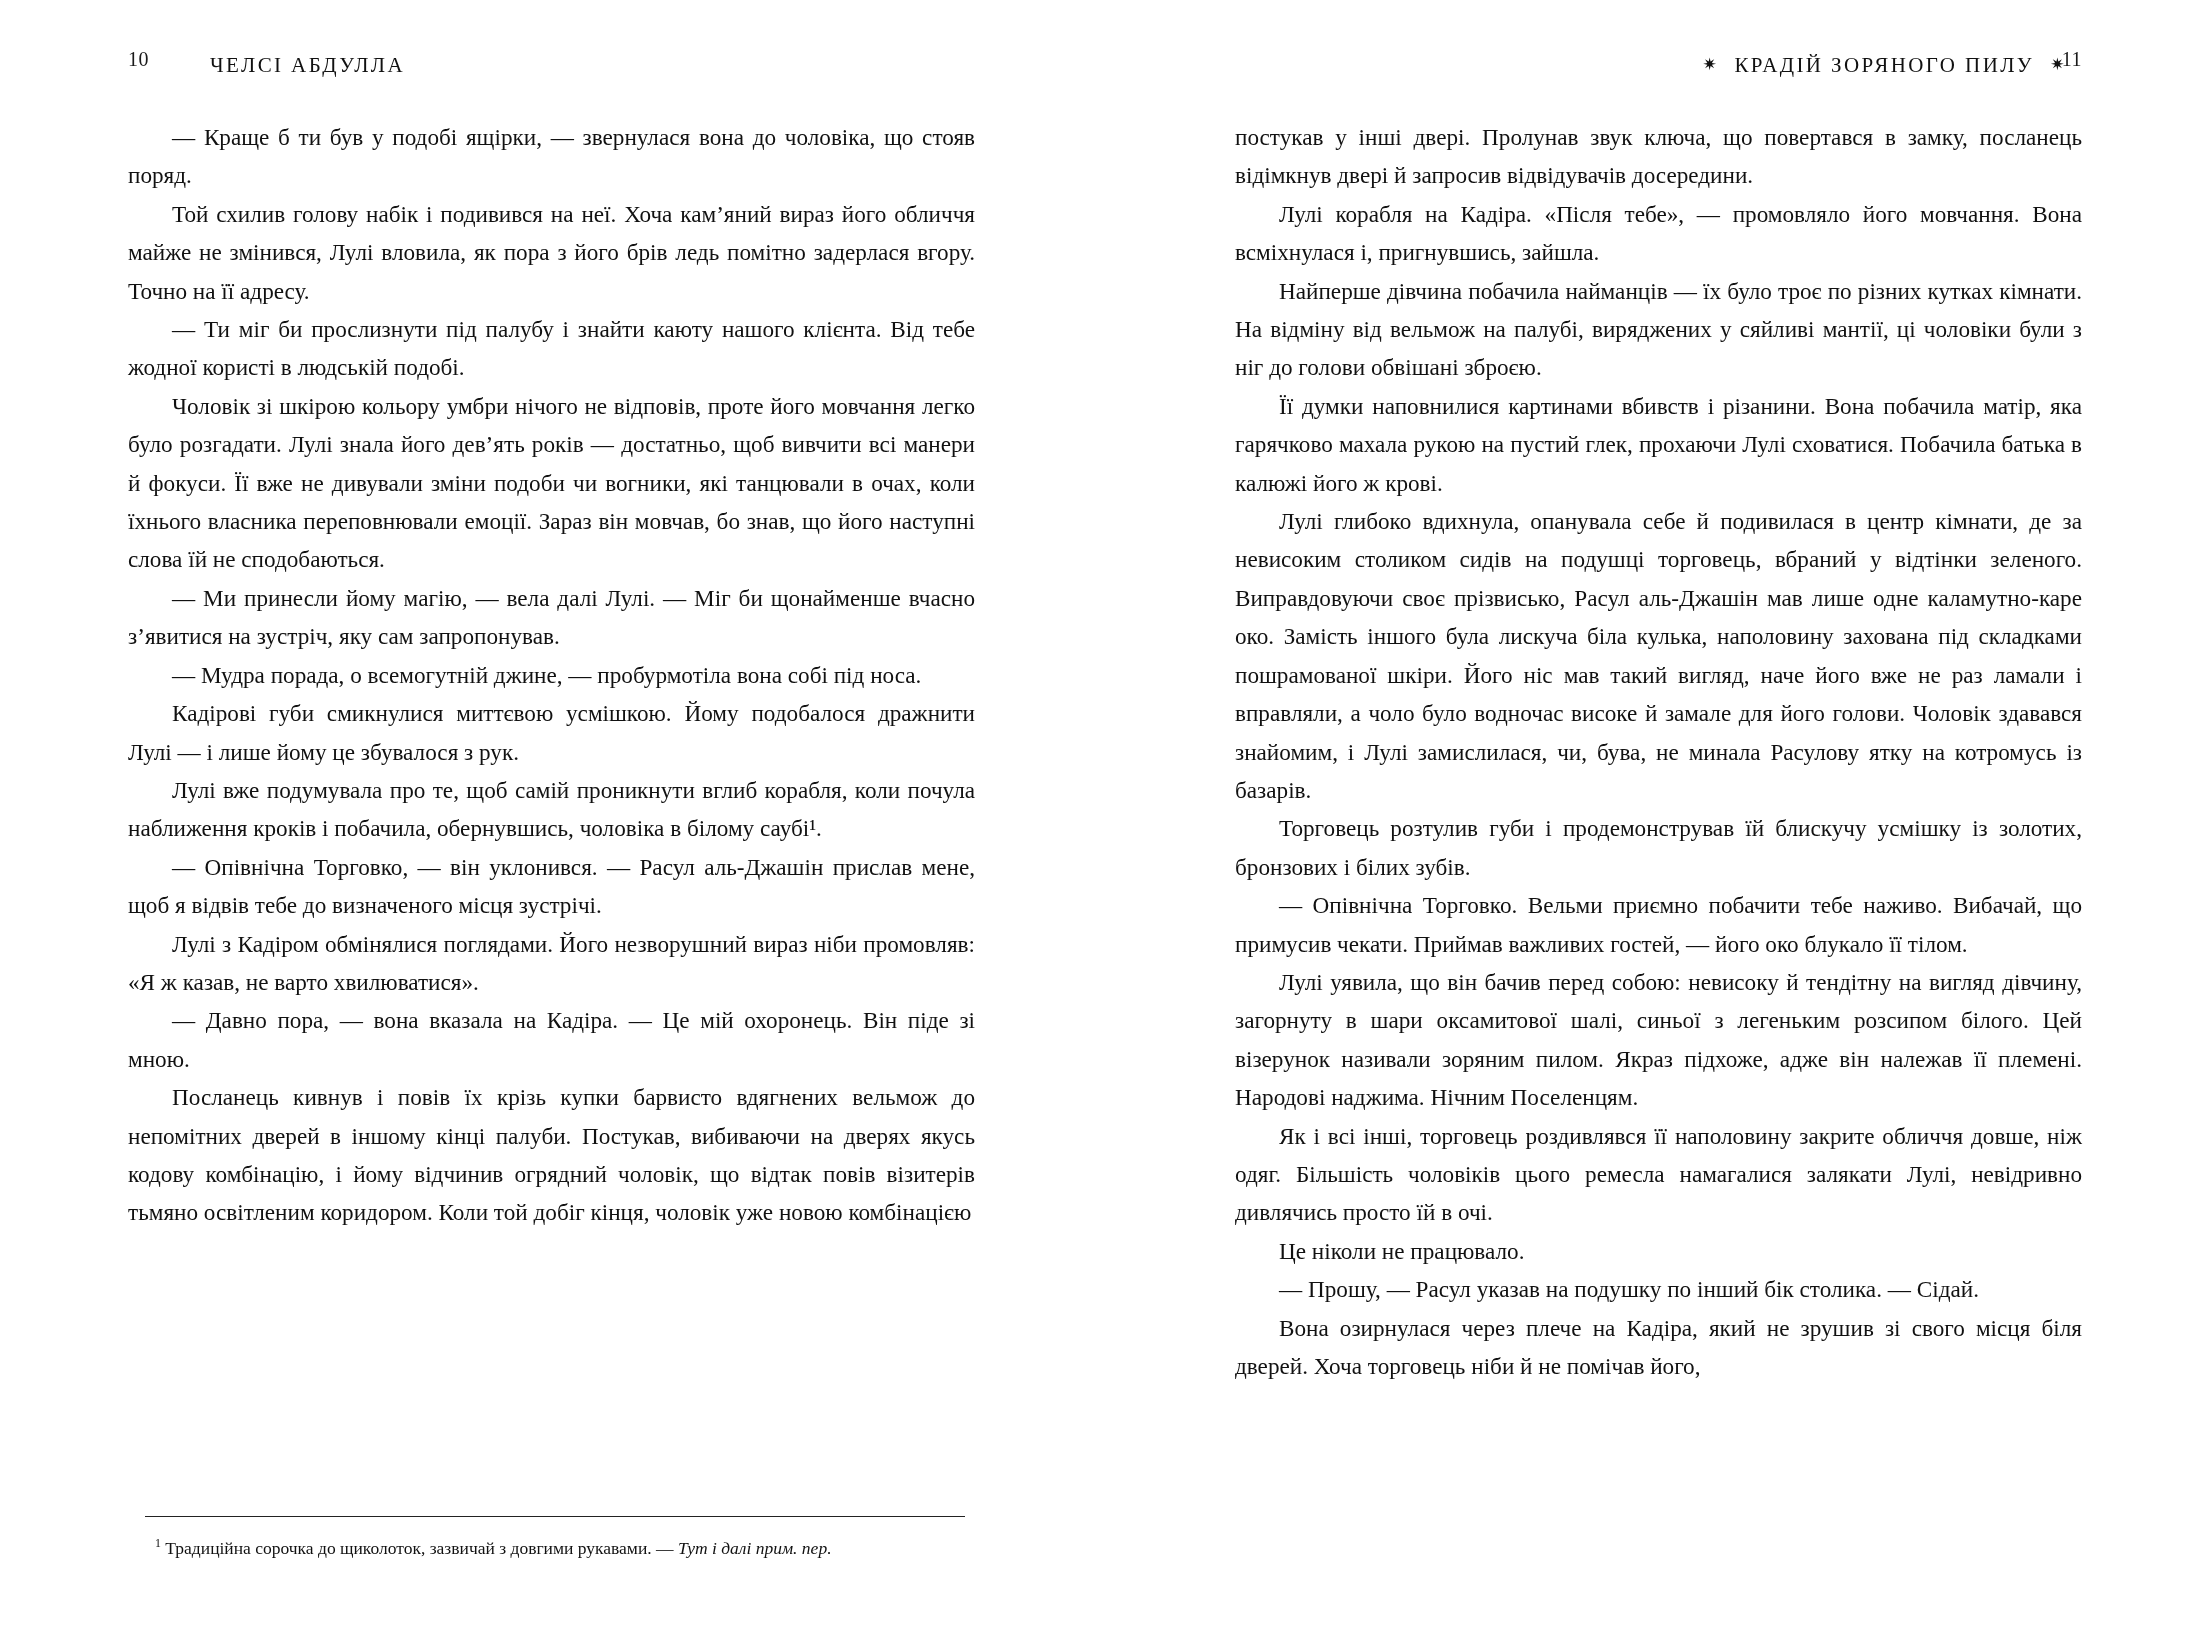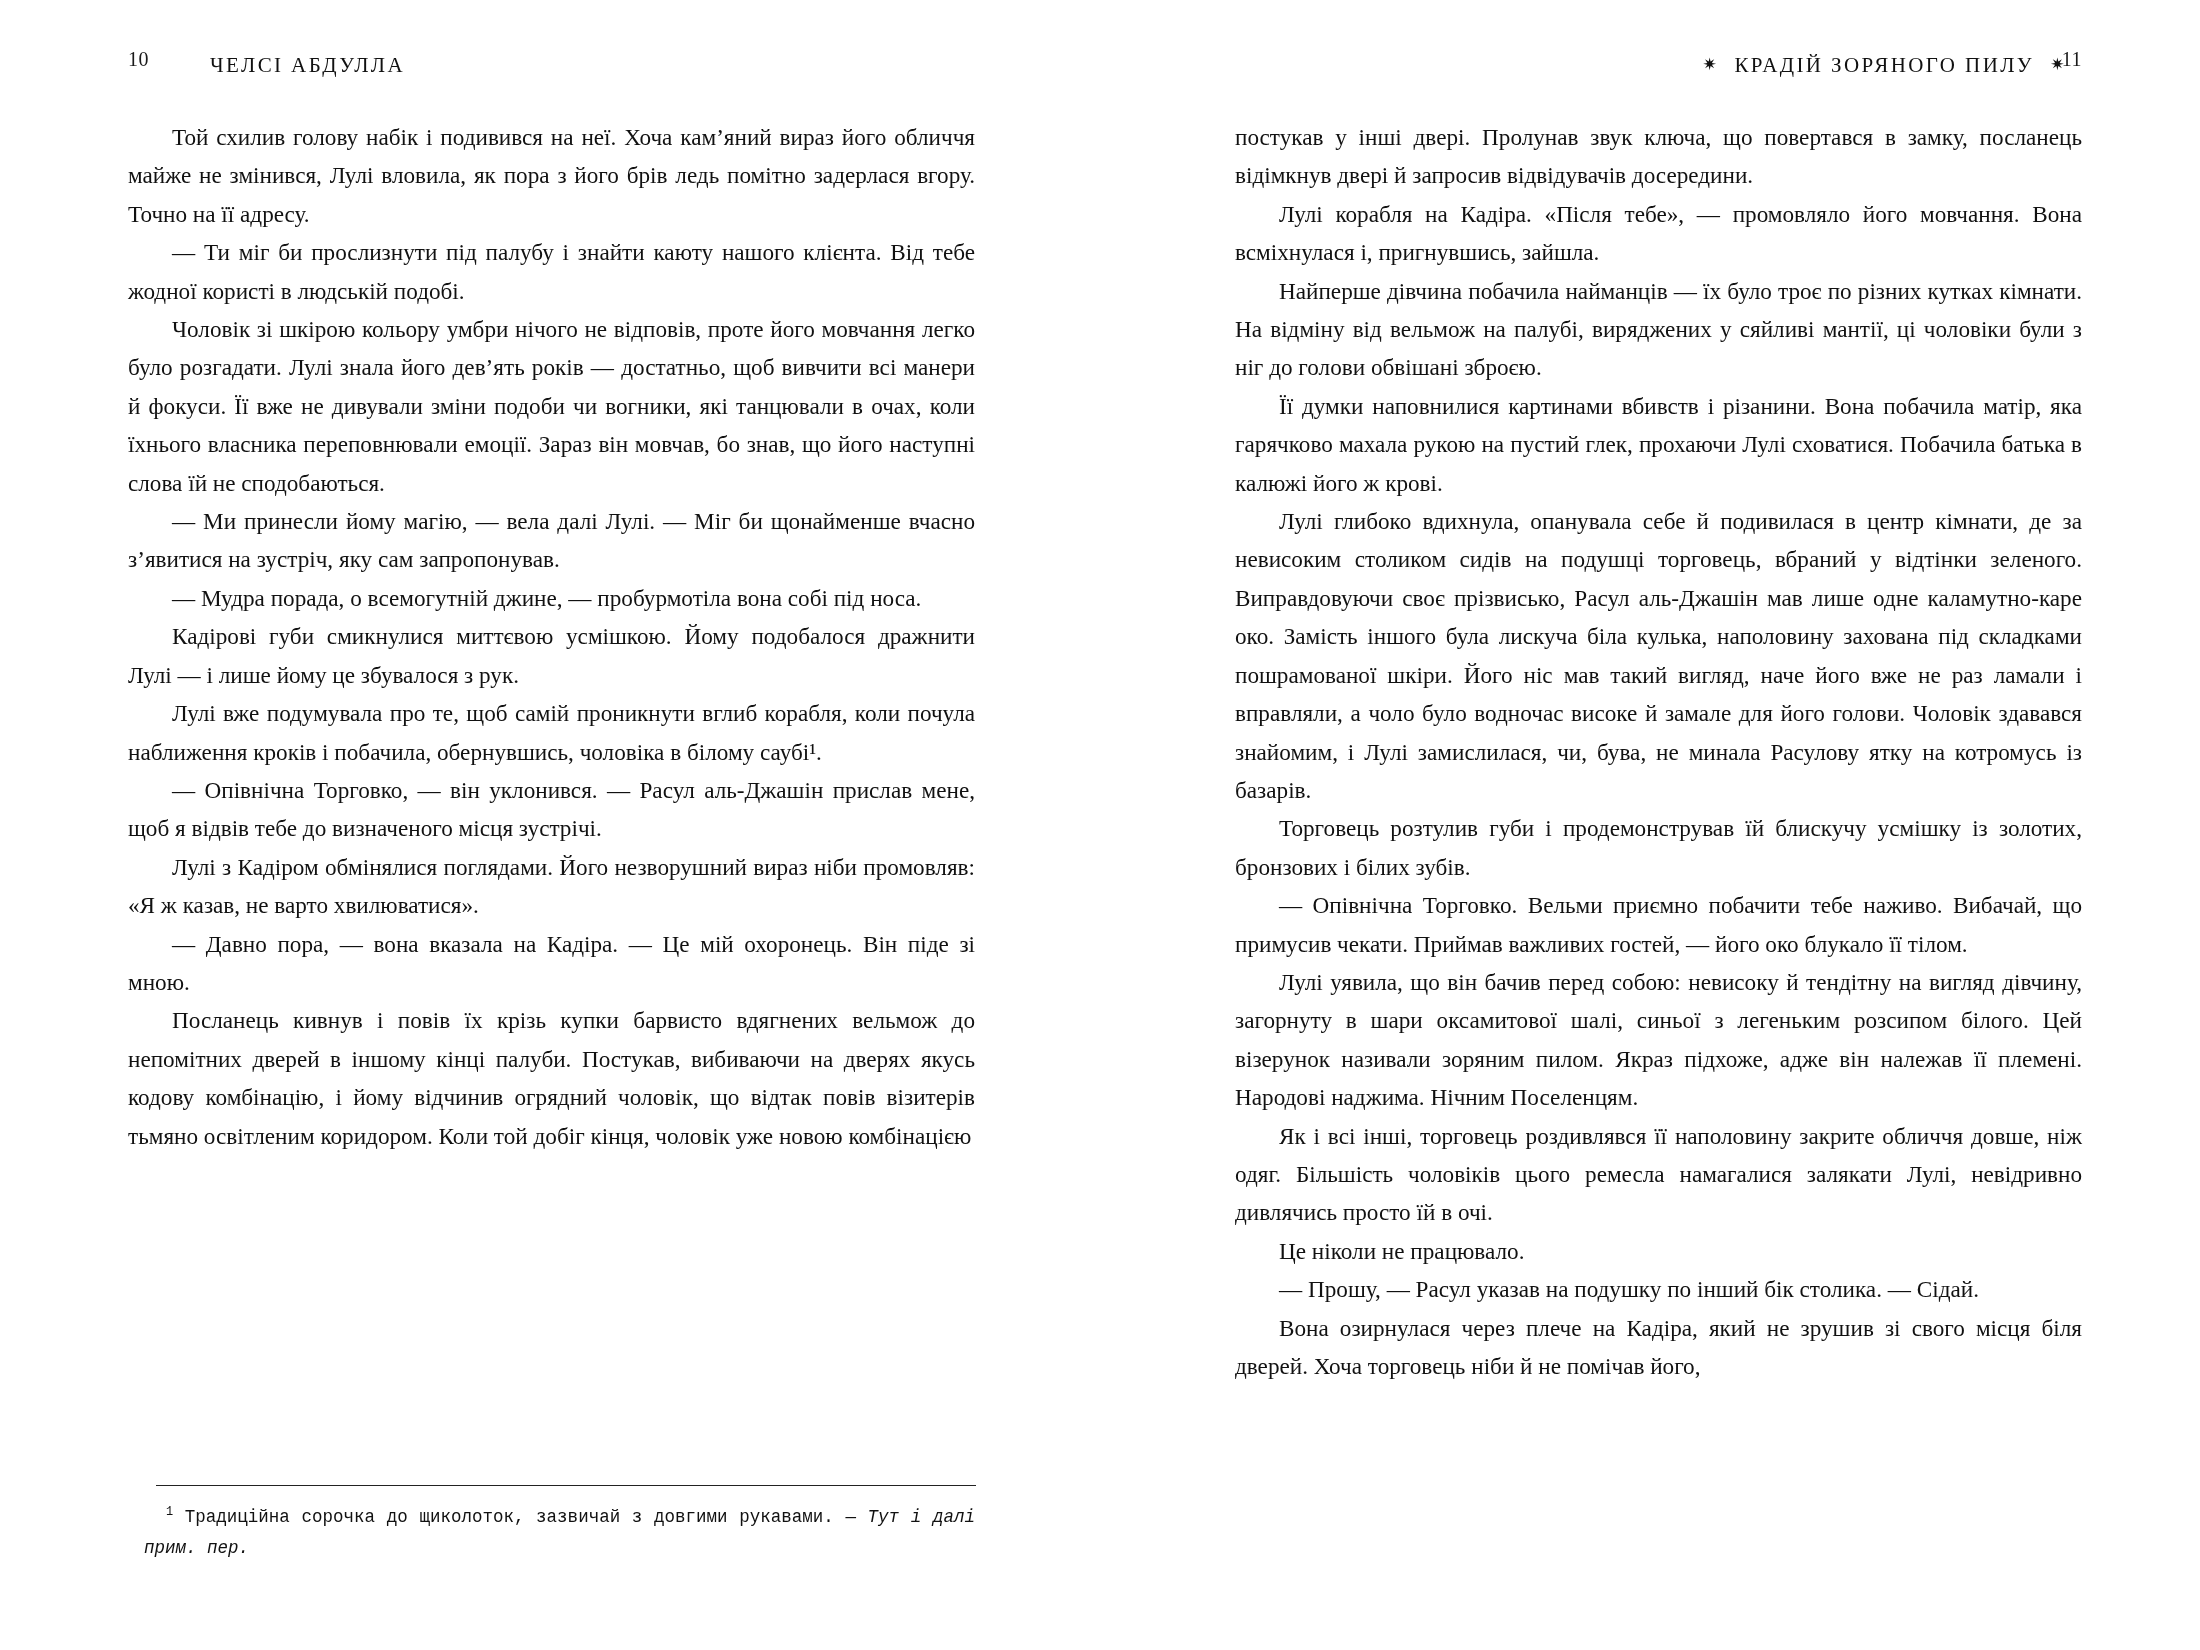--- a/index.html
+++ b/index.html
@@ -101,24 +101,23 @@
     text-indent: 0;
   }
   em { font-style: italic; }
   sup {
     font-size: 0.62em;
     vertical-align: super;
     line-height: 0;
   }
   .footnote-wrap {
     position: absolute;
-    left: 16px;
+    left: 5px;
     right: 0;
     bottom: 86px;
-    font-family: Liberation Mono, monospace;
   }
   .footnote-rule {
     width: 820px;
     height: 1px;
     background: #222;
     margin: 0 0 16px 12px;
   }
   .footnote {
     font-size: 17.5px;
     line-height: 31px;
@@ -135,20 +134,21 @@
 <div class="spread">
 
   <div class="page page-left">
     <div class="folio">10</div>
     <div class="page-inner">
       <div class="running-head">
         <span class="head-title head-left-title">ЧЕЛСІ АБДУЛЛА</span>
       </div>
 
       <div class="body-col">
+        <p>— Краще б ти був у подобі ящірки, — звернулася вона до чоловіка, що стояв поряд.</p>
         <p>Той схилив голову набік і подивився на неї. Хоча кам’яний вираз його обличчя майже не змінився, Лулі вловила, як пора з його брів ледь помітно задерлася вгору. Точно на її адресу.</p>
         <p>— Ти міг би прослизнути під палубу і знайти каюту нашого клієнта. Від тебе жодної користі в людській подобі.</p>
         <p>Чоловік зі шкірою кольору умбри нічого не відповів, проте його мовчання легко було розгадати. Лулі знала його дев’ять років — достатньо, щоб вивчити всі манери й фокуси. Її вже не дивували зміни подоби чи вогники, які танцювали в очах, коли їхнього власника переповнювали емоції. Зараз він мовчав, бо знав, що його наступні слова їй не сподобаються.</p>
         <p>— Ми принесли йому магію, — вела далі Лулі. — Міг би щонайменше вчасно з’явитися на зустріч, яку сам запропонував.</p>
         <p>— Мудра порада, о всемогутній джине, — пробурмотіла вона собі під носа.</p>
         <p>Кадірові губи смикнулися миттєвою усмішкою. Йому подобалося дражнити Лулі — і лише йому це збувалося з рук.</p>
         <p>Лулі вже подумувала про те, щоб самій проникнути вглиб корабля, коли почула наближення кроків і побачила, обернувшись, чоловіка в білому саубі¹.</p>
         <p>— Опівнічна Торговко, — він уклонився. — Расул аль-Джашін прислав мене, щоб я відвів тебе до визначеного місця зустрічі.</p>
         <p>Лулі з Кадіром обмінялися поглядами. Його незворушний вираз ніби промовляв: «Я ж казав, не варто хвилюватися».</p>
         <p>— Давно пора, — вона вказала на Кадіра. — Це мій охоронець. Він піде зі мною.</p>

